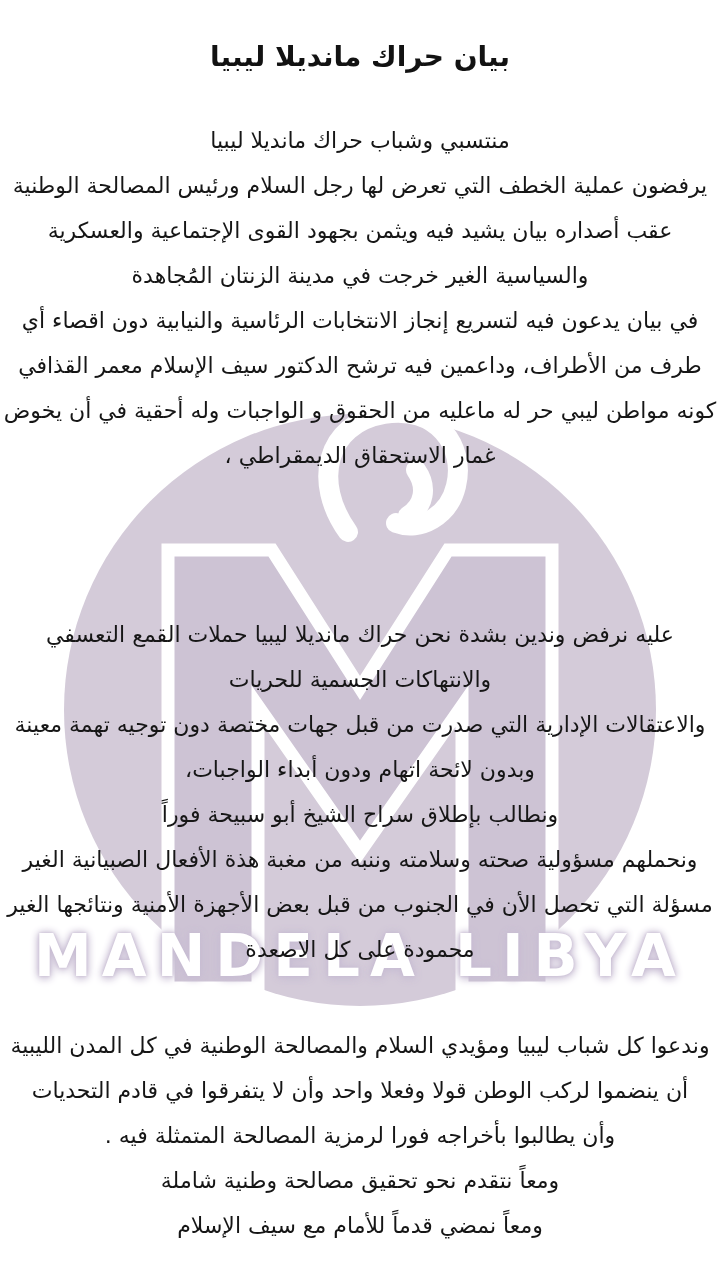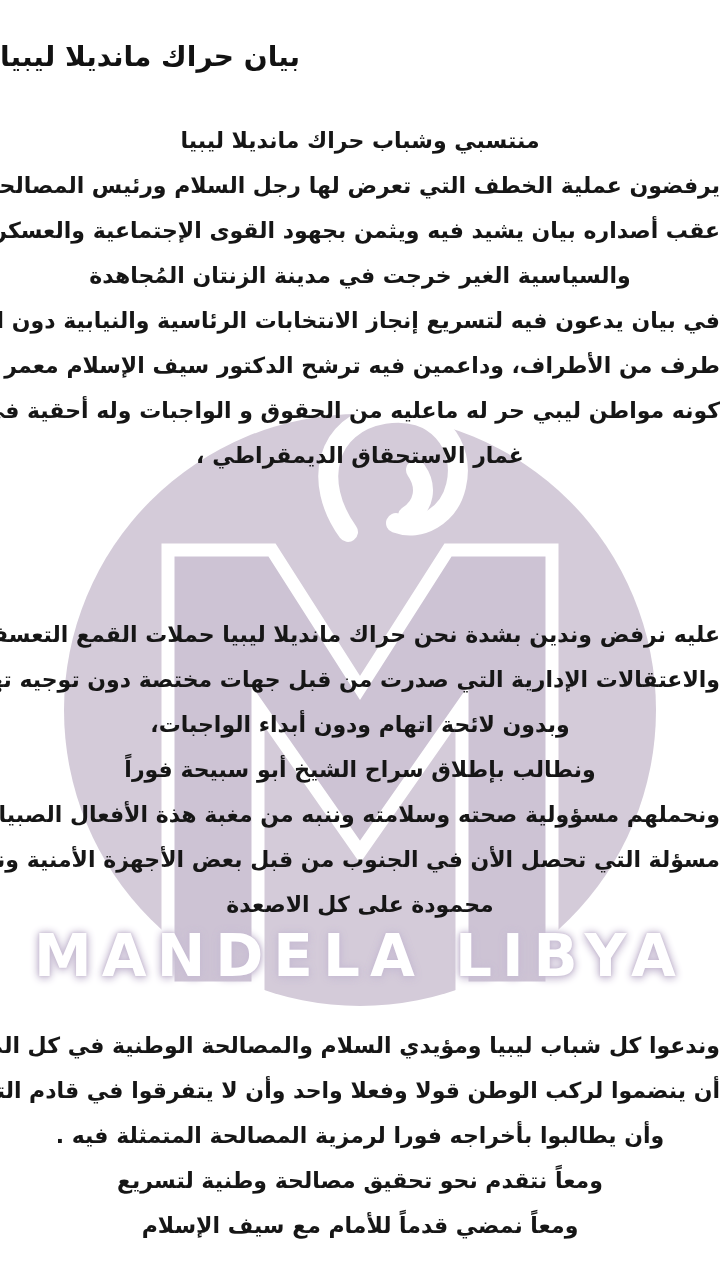--- a/index.html
+++ b/index.html
@@ -42,38 +42,38 @@
   .content-layer {
     position: absolute;
     inset: 0;
     z-index: 1;
   }
   .doc-title {
     position: absolute;
     top: 40px;
     left: 0;
     width: 720px;
-    text-align: left;
+    text-align: center;
     direction: rtl;
     font-size: 28px;
     font-weight: bold;
     color: #121212;
   }
   .para {
     position: absolute;
     left: 0;
     width: 720px;
     direction: rtl;
     text-align: center;
   }
   .para .line {
     height: 45px;
     line-height: 45px;
     font-size: 22px;
-    font-weight: bold;
+    font-weight: normal;
     color: #161616;
     white-space: nowrap;
     overflow: visible;
   }
   .para-a { top: 118px; }
   .para-b { top: 612px; }
   .para-c { top: 1023px; }
 </style>
 </head>
 <body>
@@ -103,27 +103,28 @@
       <div class="line">يرفضون عملية الخطف التي تعرض لها رجل السلام ورئيس المصالحة الوطنية</div>
       <div class="line">عقب أصداره بيان يشيد فيه ويثمن بجهود القوى الإجتماعية والعسكرية</div>
       <div class="line">والسياسية الغير خرجت في مدينة الزنتان المُجاهدة</div>
       <div class="line">في بيان يدعون فيه لتسريع إنجاز الانتخابات الرئاسية والنيابية دون اقصاء أي</div>
       <div class="line">طرف من الأطراف، وداعمين فيه ترشح الدكتور سيف الإسلام معمر القذافي</div>
       <div class="line">كونه مواطن ليبي حر له ماعليه من الحقوق و الواجبات وله أحقية في أن يخوض</div>
       <div class="line">غمار الاستحقاق الديمقراطي ،</div>
     </div>
   <div class="para para-b">
       <div class="line">عليه نرفض وندين بشدة نحن حراك مانديلا ليبيا حملات القمع التعسفي</div>
+      <div class="line">والانتهاكات الجسمية للحريات</div>
       <div class="line">والاعتقالات الإدارية التي صدرت من قبل جهات مختصة دون توجيه تهمة معينة</div>
       <div class="line">وبدون لائحة اتهام ودون أبداء الواجبات،</div>
       <div class="line">ونطالب بإطلاق سراح الشيخ أبو سبيحة فوراً</div>
       <div class="line">ونحملهم مسؤولية صحته وسلامته وننبه من مغبة هذة الأفعال الصبيانية الغير</div>
       <div class="line">مسؤلة التي تحصل الأن في الجنوب من قبل بعض الأجهزة الأمنية ونتائجها الغير</div>
       <div class="line">محمودة على كل الاصعدة</div>
     </div>
   <div class="para para-c">
       <div class="line">وندعوا كل شباب ليبيا ومؤيدي السلام والمصالحة الوطنية في كل المدن الليبية</div>
       <div class="line">أن ينضموا لركب الوطن قولا وفعلا واحد وأن لا يتفرقوا في قادم التحديات</div>
       <div class="line">وأن يطالبوا بأخراجه فورا لرمزية المصالحة المتمثلة فيه .</div>
-      <div class="line">ومعاً نتقدم نحو تحقيق مصالحة وطنية لتسريع</div>
+      <div class="line">ومعاً نتقدم نحو تحقيق مصالحة وطنية شاملة</div>
       <div class="line">ومعاً نمضي قدماً للأمام مع سيف الإسلام</div>
     </div>
 </div>
 
 </body></html>

